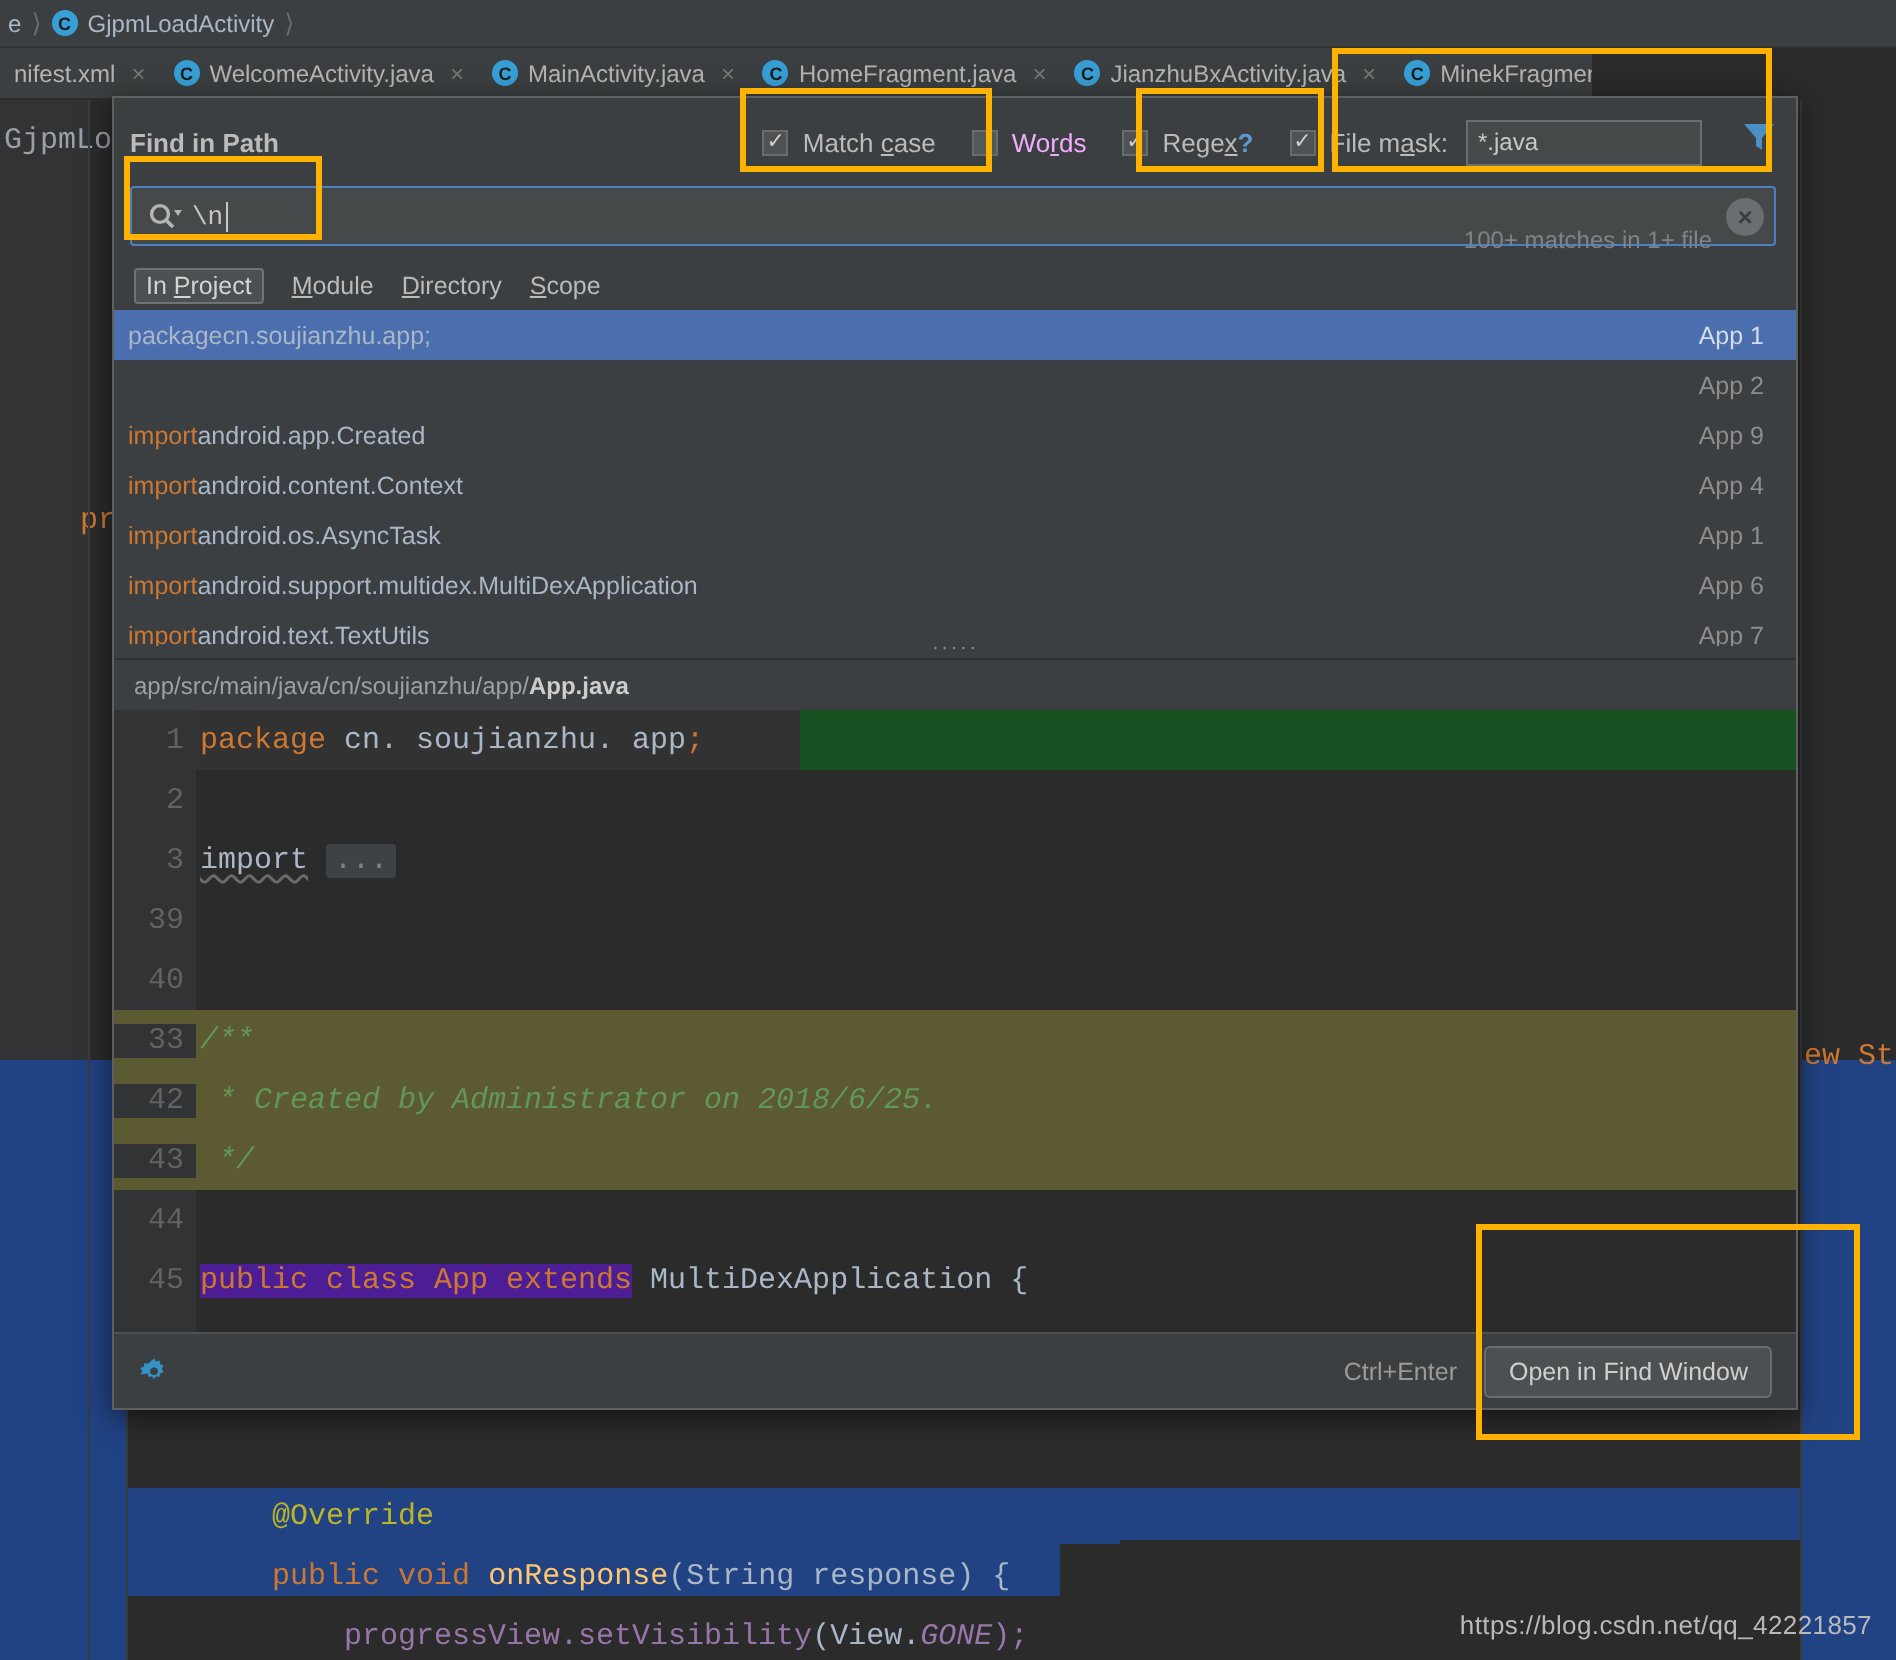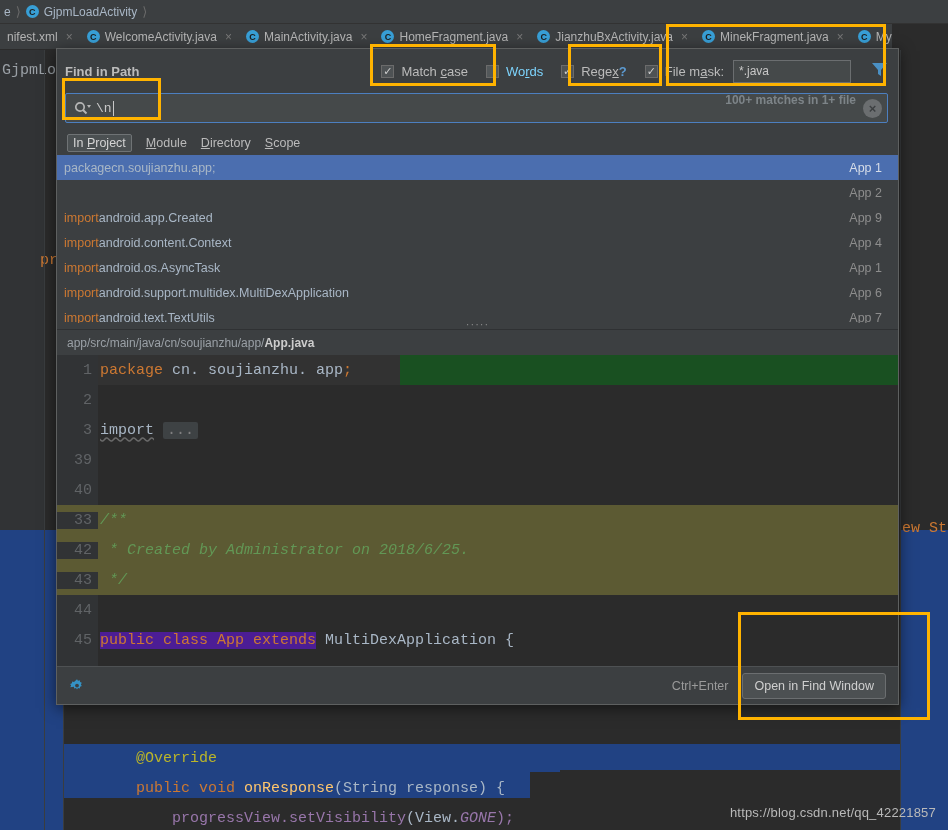--- a/index.html
+++ b/index.html
@@ -20,21 +20,21 @@
   }
   .crumb-sep { color: #6a6a6a; margin: 0 5px; font-size: 13px; }
   .cls-badge {
     width: 13px; height: 13px; border-radius: 50%;
     background: #389fd6; color: #1c1c1c; font-size: 9px; font-weight: bold;
     display: inline-flex; align-items: center; justify-content: center;
     margin-right: 5px; flex: 0 0 auto;
   }
 
   .tabbar {
-    position: absolute; left: 0; top: 24px; width: 892px; height: 26px;
+    position: absolute; left: 0; top: 24px; width: 796px; height: 26px;
     background: #3c3f41; border-bottom: 1px solid #2b2b2b;
     display: flex; align-items: center; overflow: hidden;
     white-space: nowrap;
   }
   .tab {
     display: inline-flex; align-items: center; height: 26px;
     padding: 0 7px; font-size: 12px; color: #b4b4b4; flex: 0 0 auto;
   }
   .tab .x { color: #777; margin-left: 8px; font-size: 12px; }
 
@@ -89,21 +89,21 @@
     box-shadow: 0 3px 14px rgba(0,0,0,.55);
     display: flex; flex-direction: column;
   }
   .fip-header {
     height: 44px; display: flex; align-items: center;
     padding: 0 10px 0 8px; flex: 0 0 auto;
   }
   .fip-title { font-size: 13px; font-weight: bold; color: #bbbbbb; }
   .fip-opts { margin-left: auto; display: flex; align-items: center; gap: 18px; }
   .opt { display: flex; align-items: center; font-size: 13px; color: #bbbbbb; gap: 7px; }
-  .opt.dim { color: #7dd3fc; }
+  .opt.dim { color: #f0abfc; }
   .cb {
     width: 13px; height: 13px; border: 1px solid #6b6b6b; background: #4e5254;
     display: inline-flex; align-items: center; justify-content: center;
     color: #cfcfcf; font-size: 11px; line-height: 1; flex: 0 0 auto;
   }
   .cb.off { background: #53585a; border-color: #6b6b6b; }
   .u { text-decoration: underline; }
   .qmark { color: #5c9ad1; font-weight: bold; }
   .maskfield {
     width: 118px; height: 23px; background: #45494a; border: 1px solid #6b6e70;
@@ -118,22 +118,22 @@
     border: 1px solid #4c7fc0; border-radius: 2px;
     display: flex; align-items: center; padding-left: 8px;
   }
   .mag { width: 17px; height: 15px; flex: 0 0 auto; margin-right: 5px; }
   .query {
     font-family: "Liberation Mono", monospace; font-size: 13px; color: #c8c8c8;
     white-space: pre;
   }
   .caret { display:inline-block; width:1px; height:15px; background:#c8c8c8; vertical-align:-2px; margin-left:1px;}
   .matchinfo {
-    position: absolute; right: 42px; top: 0;
-    font-size: 12px; color: #7d8488; font-weight: bold;
+    position: absolute; right: 42px; top: 20px;
+    font-size: 12px; color: #7d8488;
   }
   .clearbtn {
     position: absolute; right: 16px; top: 6px;
     width: 19px; height: 19px; border-radius: 50%; background: #6b6e70;
     color: #3c3f41; font-size: 13px; font-weight: bold;
     display: flex; align-items: center; justify-content: center;
   }
 
   .scoperow {
     height: 24px; display: flex; align-items: center; gap: 14px;

